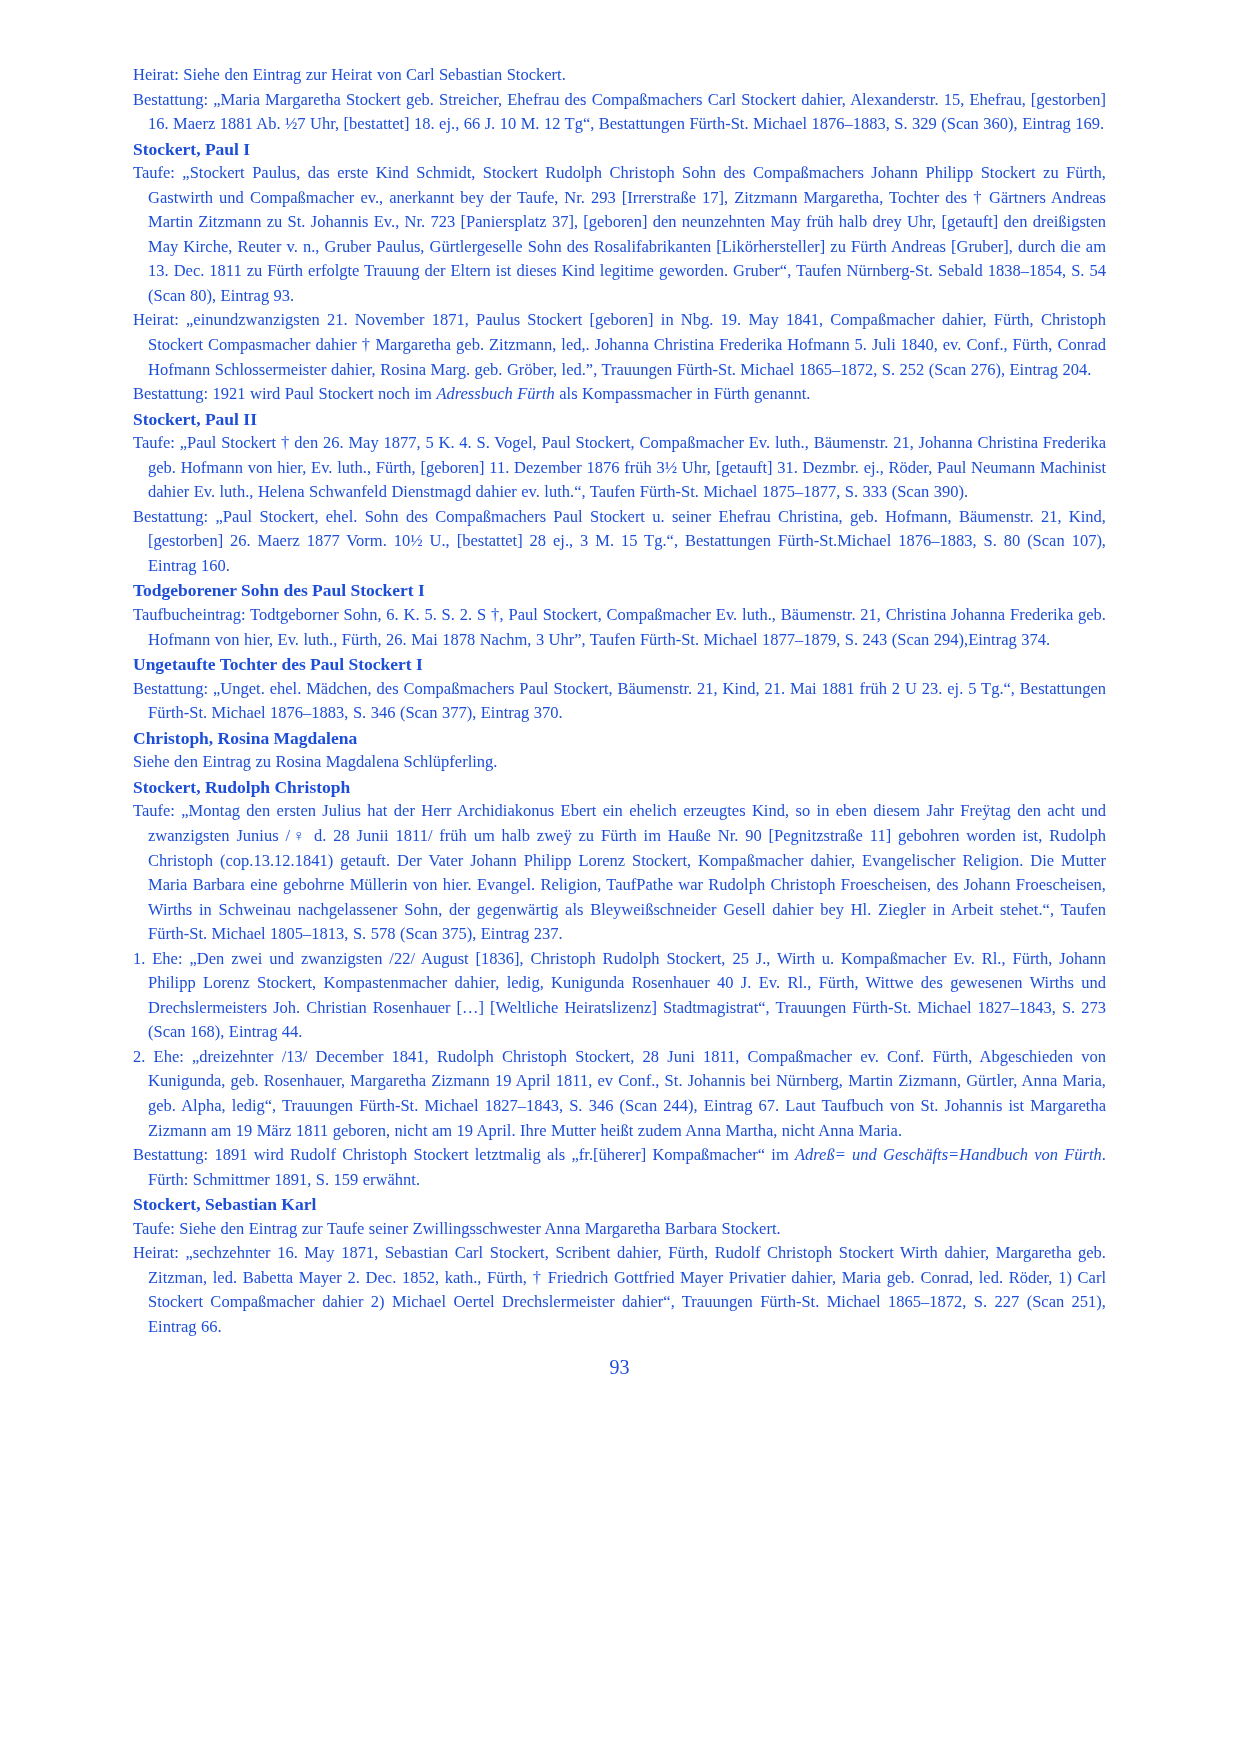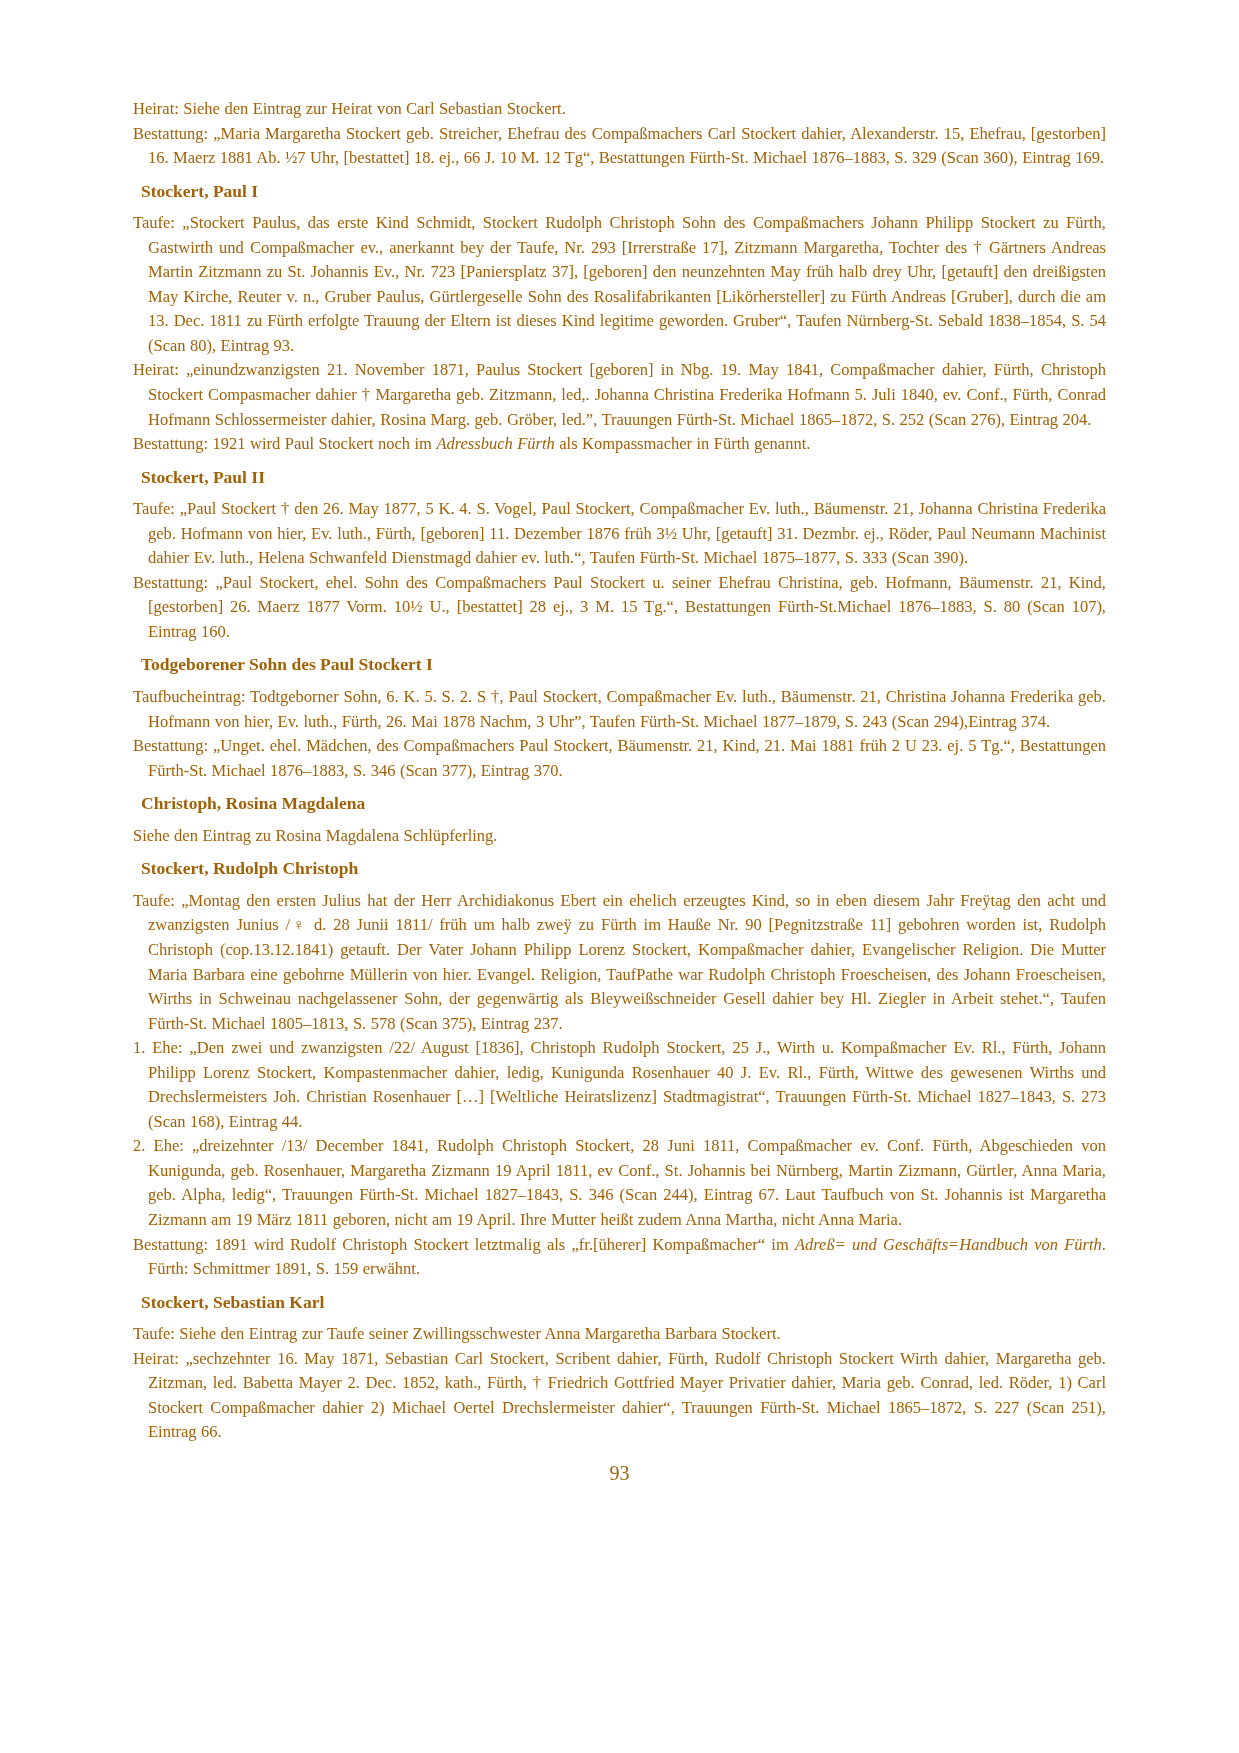--- a/index.html
+++ b/index.html
@@ -6,40 +6,40 @@
     margin: 0;
     padding: 0;
     background: #ffffff;
   }
   .page {
     position: relative;
     width: 1239px;
     height: 1753px;
     background: #ffffff;
     box-sizing: border-box;
-    padding: 97px 133px 0 133px;
+    padding: 63px 133px 0 133px;
     font-family: "Liberation Serif", "DejaVu Serif", serif;
-    color: #a16207;
+    color: #1d4ed8;
     overflow: hidden;
   }
   .content {
     width: 973px;
   }
   .content p.para {
     margin: 0;
     font-size: 16.5px;
     line-height: 24.55px;
     text-align: justify;
     text-align-last: left;
     text-indent: -15px;
     padding-left: 15px;
     word-spacing: 0.02em;
   }
   .content h3.heading {
-    margin: 8px;
+    margin: 0;
     font-size: 17.5px;
     line-height: 24.55px;
     font-weight: bold;
     text-align: left;
   }
   .italic {
     font-style: italic;
   }
   .page-number {
     width: 973px;
@@ -58,20 +58,21 @@
       <p class="para"><span>Bestattung: „Maria Margaretha Stockert geb. Streicher, Ehefrau des Compaßmachers Carl Stockert dahier, Alexanderstr. 15, Ehefrau, [gestorben] 16. Maerz 1881 Ab. ½7 Uhr, [bestattet] 18. ej., 66 J. 10 M. 12 Tg“, Bestattungen Fürth-St. Michael 1876–1883, S. 329 (Scan 360), Eintrag 169.</span></p>
       <h3 class="heading"><span>Stockert, Paul I</span></h3>
       <p class="para"><span>Taufe: „Stockert Paulus, das erste Kind Schmidt, Stockert Rudolph Christoph Sohn des Compaßmachers Johann Philipp Stockert zu Fürth, Gastwirth und Compaßmacher ev., anerkannt bey der Taufe, Nr. 293 [Irrerstraße 17], Zitzmann Margaretha, Tochter des † Gärtners Andreas Martin Zitzmann zu St. Johannis Ev., Nr. 723 [Paniersplatz 37], [geboren] den neunzehnten May früh halb drey Uhr, [getauft] den dreißigsten May Kirche, Reuter v. n., Gruber Paulus, Gürtlergeselle Sohn des Rosalifabrikanten [Likörhersteller] zu Fürth Andreas [Gruber], durch die am 13. Dec. 1811 zu Fürth erfolgte Trauung der Eltern ist dieses Kind legitime geworden. Gruber“, Taufen Nürnberg-St. Sebald 1838–1854, S. 54 (Scan 80), Eintrag 93.</span></p>
       <p class="para"><span>Heirat: „einundzwanzigsten 21. November 1871, Paulus Stockert [geboren] in Nbg. 19. May 1841, Compaßmacher dahier, Fürth, Christoph Stockert Compasmacher dahier † Margaretha geb. Zitzmann, led,. Johanna Christina Frederika Hofmann 5. Juli 1840, ev. Conf., Fürth, Conrad Hofmann Schlossermeister dahier, Rosina Marg. geb. Gröber, led.”, Trauungen Fürth-St. Michael 1865–1872, S. 252 (Scan 276), Eintrag 204.</span></p>
       <p class="para"><span>Bestattung: 1921 wird Paul Stockert noch im </span><span class="italic">Adressbuch Fürth</span><span> als Kompassmacher in Fürth genannt.</span></p>
       <h3 class="heading"><span>Stockert, Paul II</span></h3>
       <p class="para"><span>Taufe: „Paul Stockert † den 26. May 1877, 5 K. 4. S. Vogel, Paul Stockert, Compaßmacher Ev. luth., Bäumenstr. 21, Johanna Christina Frederika geb. Hofmann von hier, Ev. luth., Fürth, [geboren] 11. Dezember 1876 früh 3½ Uhr, [getauft] 31. Dezmbr. ej., Röder, Paul Neumann Machinist dahier Ev. luth., Helena Schwanfeld Dienstmagd dahier ev. luth.“, Taufen Fürth-St. Michael 1875–1877, S. 333 (Scan 390).</span></p>
       <p class="para"><span>Bestattung: „Paul Stockert, ehel. Sohn des Compaßmachers Paul Stockert u. seiner Ehefrau Christina, geb. Hofmann, Bäumenstr. 21, Kind, [gestorben] 26. Maerz 1877 Vorm. 10½ U., [bestattet] 28 ej., 3 M. 15 Tg.“, Bestattungen Fürth-St.Michael 1876–1883, S. 80 (Scan 107), Eintrag 160.</span></p>
       <h3 class="heading"><span>Todgeborener Sohn des Paul Stockert I</span></h3>
       <p class="para"><span>Taufbucheintrag: Todtgeborner Sohn, 6. K. 5. S. 2. S †, Paul Stockert, Compaßmacher Ev. luth., Bäumenstr. 21, Christina Johanna Frederika geb. Hofmann von hier, Ev. luth., Fürth, 26. Mai 1878 Nachm, 3 Uhr”, Taufen Fürth-St. Michael 1877–1879, S. 243 (Scan 294),Eintrag 374.</span></p>
+      <h3 class="heading"><span>Ungetaufte Tochter des Paul Stockert I</span></h3>
       <p class="para"><span>Bestattung: „Unget. ehel. Mädchen, des Compaßmachers Paul Stockert, Bäumenstr. 21, Kind, 21. Mai 1881 früh 2 U 23. ej. 5 Tg.“, Bestattungen Fürth-St. Michael 1876–1883, S. 346 (Scan 377), Eintrag 370.</span></p>
       <h3 class="heading"><span>Christoph, Rosina Magdalena</span></h3>
       <p class="para"><span>Siehe den Eintrag zu Rosina Magdalena Schlüpferling.</span></p>
       <h3 class="heading"><span>Stockert, Rudolph Christoph</span></h3>
       <p class="para"><span>Taufe: „Montag den ersten Julius hat der Herr Archidiakonus Ebert ein ehelich erzeugtes Kind, so in eben diesem Jahr Freÿtag den acht und zwanzigsten Junius /♀ d. 28 Junii 1811/ früh um halb zweÿ zu Fürth im Hauße Nr. 90 [Pegnitzstraße 11] gebohren worden ist, Rudolph Christoph (cop.13.12.1841) getauft. Der Vater Johann Philipp Lorenz Stockert, Kompaßmacher dahier, Evangelischer Religion. Die Mutter Maria Barbara eine gebohrne Müllerin von hier. Evangel. Religion, TaufPathe war Rudolph Christoph Froescheisen, des Johann Froescheisen, Wirths in Schweinau nachgelassener Sohn, der gegenwärtig als Bleyweißschneider Gesell dahier bey Hl. Ziegler in Arbeit stehet.“, Taufen Fürth-St. Michael 1805–1813, S. 578 (Scan 375), Eintrag 237.</span></p>
       <p class="para"><span>1. Ehe: „Den zwei und zwanzigsten /22/ August [1836], Christoph Rudolph Stockert, 25 J., Wirth u. Kompaßmacher Ev. Rl., Fürth, Johann Philipp Lorenz Stockert, Kompastenmacher dahier, ledig, Kunigunda Rosenhauer 40 J. Ev. Rl., Fürth, Wittwe des gewesenen Wirths und Drechslermeisters Joh. Christian Rosenhauer […] [Weltliche Heiratslizenz] Stadtmagistrat“, Trauungen Fürth-St. Michael 1827–1843, S. 273 (Scan 168), Eintrag 44.</span></p>
       <p class="para"><span>2. Ehe: „dreizehnter /13/ December 1841, Rudolph Christoph Stockert, 28 Juni 1811, Compaßmacher ev. Conf. Fürth, Abgeschieden von Kunigunda, geb. Rosenhauer, Margaretha Zizmann 19 April 1811, ev Conf., St. Johannis bei Nürnberg, Martin Zizmann, Gürtler, Anna Maria, geb. Alpha, ledig“, Trauungen Fürth-St. Michael 1827–1843, S. 346 (Scan 244), Eintrag 67. Laut Taufbuch von St. Johannis ist Margaretha Zizmann am 19 März 1811 geboren, nicht am 19 April. Ihre Mutter heißt zudem Anna Martha, nicht Anna Maria.</span></p>
       <p class="para"><span>Bestattung: 1891 wird Rudolf Christoph Stockert letztmalig als „fr.[üherer] Kompaßmacher“ im </span><span class="italic">Adreß= und Geschäfts=Handbuch von Fürth</span><span>. Fürth: Schmittmer 1891, S. 159 erwähnt.</span></p>
       <h3 class="heading"><span>Stockert, Sebastian Karl</span></h3>
       <p class="para"><span>Taufe: Siehe den Eintrag zur Taufe seiner Zwillingsschwester Anna Margaretha Barbara Stockert.</span></p>

